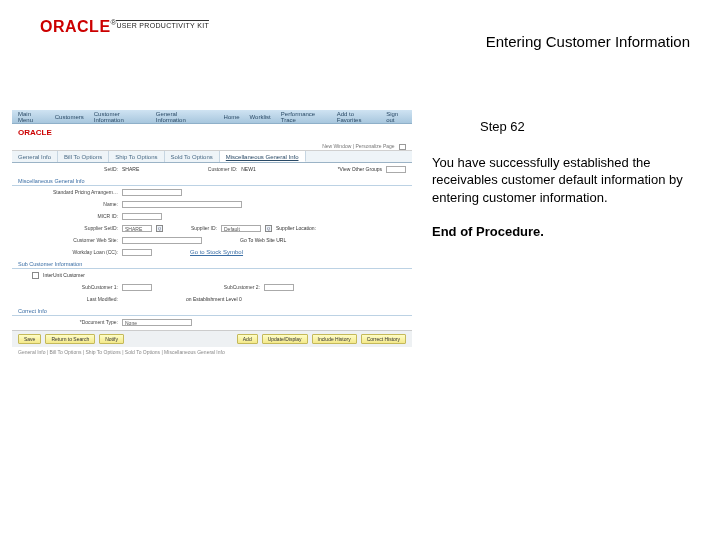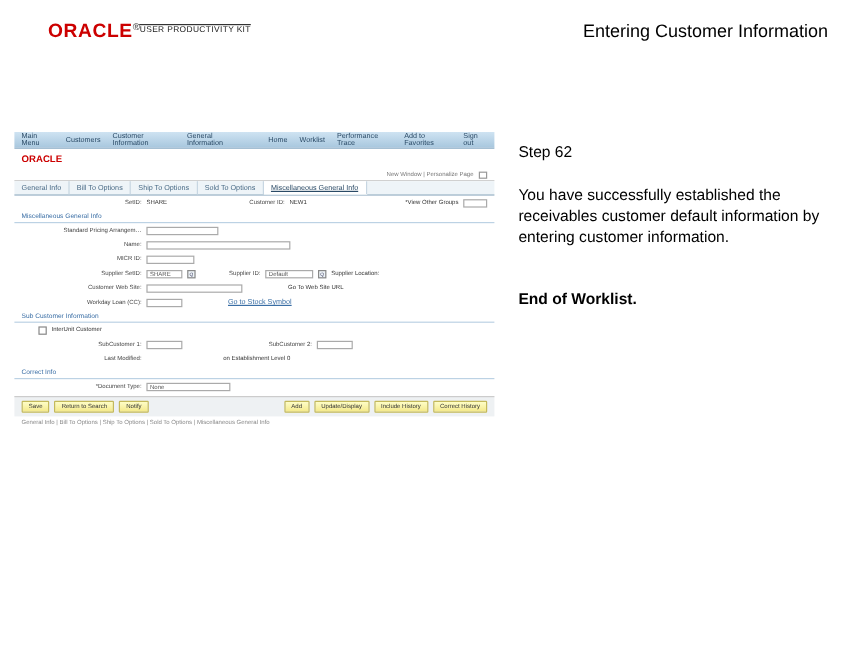--- a/index.html
+++ b/index.html
@@ -40,21 +40,21 @@
     border-top: 1px solid #333;
     margin-top: 2px;
     padding-top: 1px;
     font-size: 7px;
     letter-spacing: 0.3px;
     color: #222;
   }
   .doc-title {
     font-size: 15px;
     color: #000;
-    margin-top: 0;
+    margin-top: 15px;
   }
 
   .main {
     position: absolute;
     top: 110px;
     left: 12px;
     right: 20px;
     display: flex;
     gap: 20px;
   }
@@ -189,23 +189,24 @@
   
   .panel {
     flex: 1;
     font-size: 13px;
     color: #000;
     line-height: 1.35;
     padding-top: 8px;
   }
   .panel .step {
     margin-bottom: 18px;
+    margin-left: 48px;
   }
   .panel .body {
-    margin-bottom: 34px;
+    margin-bottom: 17px;
   }
   .panel .end {
     font-weight: bold;
   }
 </style>
 </head>
 <body>
 
 <div class="header">
   <div class="logo-block">
@@ -328,16 +329,16 @@
       <span class="shot-btn">Update/Display</span>
       <span class="shot-btn">Include History</span>
       <span class="shot-btn">Correct History</span>
     </div>
     <div class="shot-foot">General Info | Bill To Options | Ship To Options | Sold To Options | Miscellaneous General Info</div>
   </div>
 
   <div class="panel">
     <div class="step">Step 62</div>
     <div class="body">You have successfully established the receivables customer default information by entering customer information.</div>
-    <div class="end">End of Worklist.</div>
+    <div class="end">End of Procedure.</div>
   </div>
 
 </div>
 
 </body></html>

